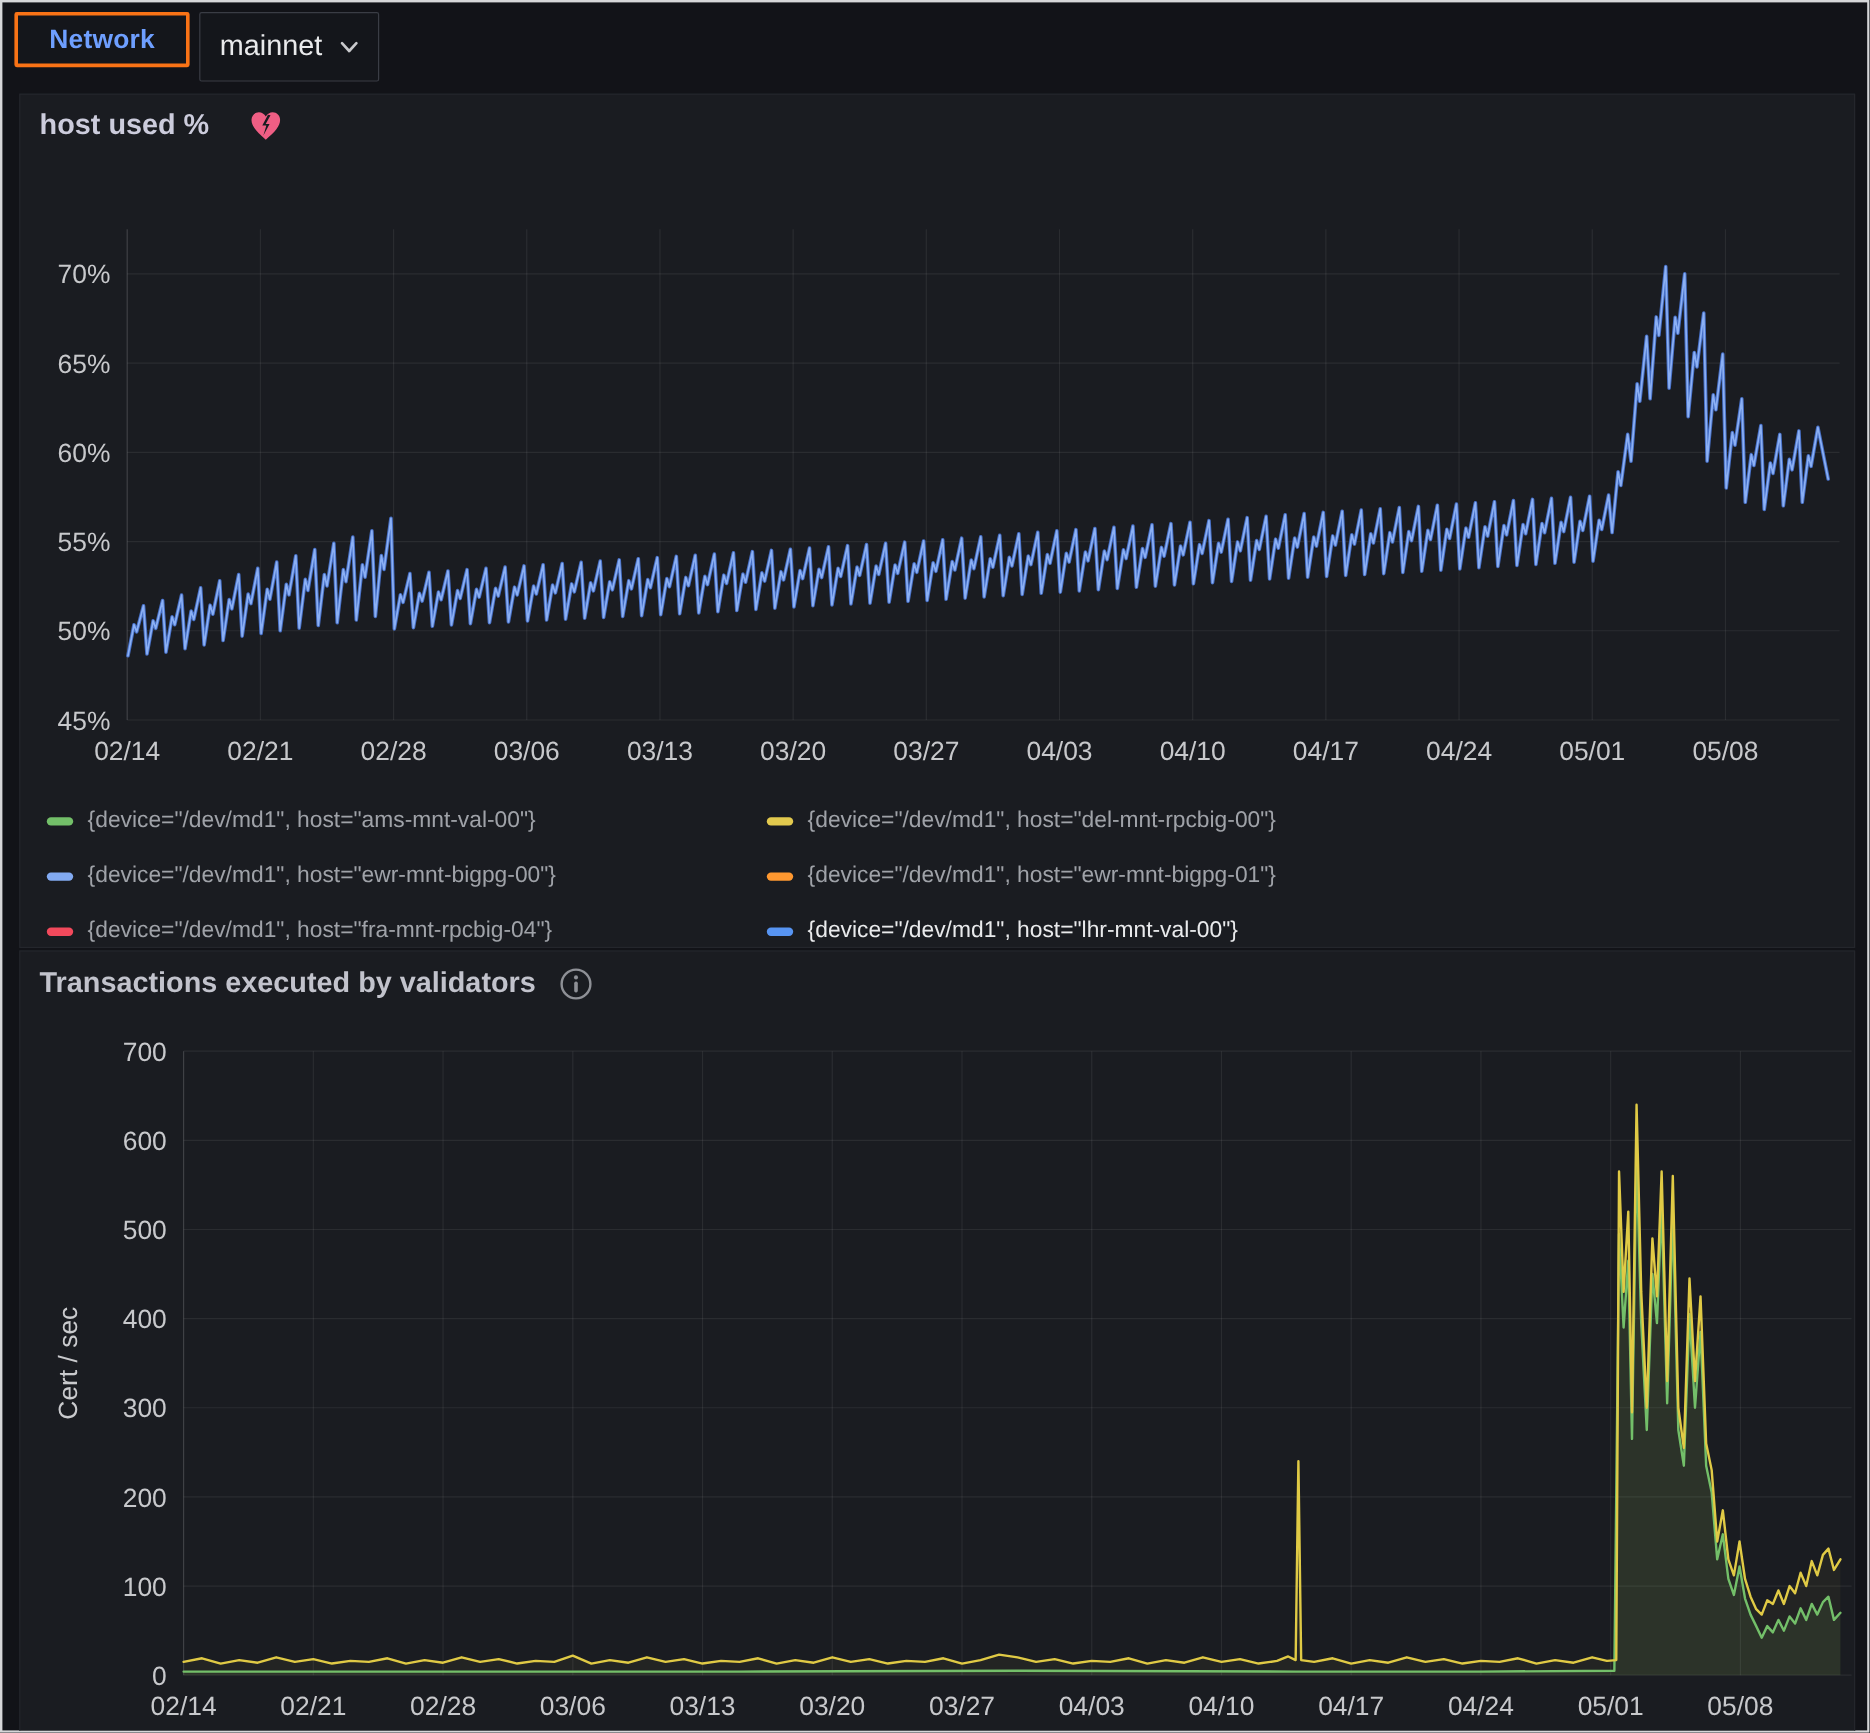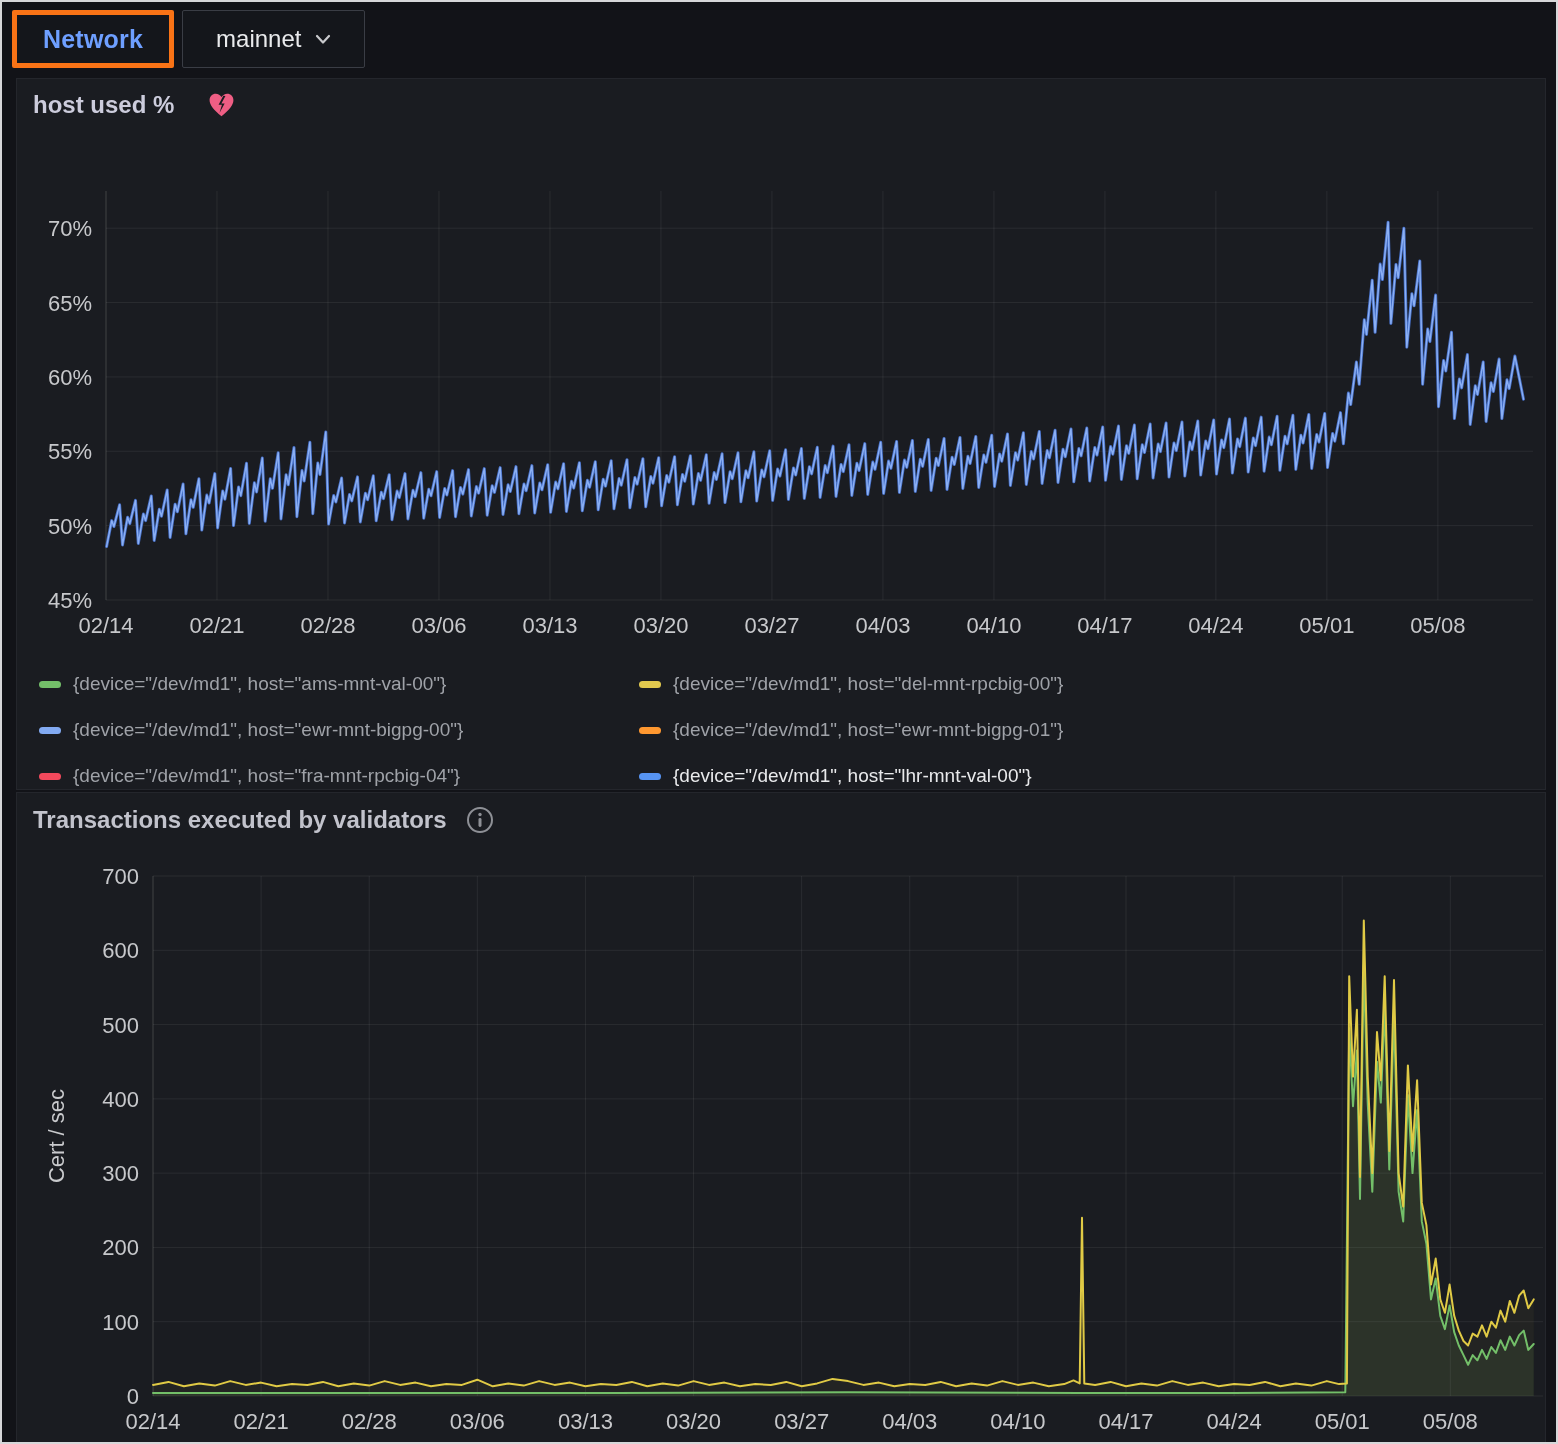--- a/index.html
+++ b/index.html
@@ -4,26 +4,26 @@
 <style>
   html,body{margin:0;padding:0;background:#2a2b30;}
   .page{
     position:relative;width:1558px;height:1444px;box-sizing:border-box;
     background:#121318;border:2px solid #d6d7d9;overflow:hidden;
     font-family:"Liberation Sans","DejaVu Sans",sans-serif;
   }
   
   .topbar{position:absolute;left:10px;top:8px;display:flex;gap:8px;}
   .var-label{
-    display:flex;align-items:center;height:58px;padding:0 26px;box-sizing:border-box;
-    background:#14161b;border:5px solid #f97316;border-radius:2px;
-    color:#6e9fff;font-size:25px;font-weight:600;letter-spacing:.2px;
+    display:flex;align-items:center;height:46px;padding:0 26px;box-sizing:border-box;
+    background:#14161b;border:3px solid #f97316;border-radius:2px;
+    color:#6e9fff;font-size:22px;font-weight:600;letter-spacing:.2px;
   }
   .var-value{
-    display:flex;align-items:center;gap:14px;height:58px;padding:0 33px;box-sizing:border-box;
+    display:flex;align-items:center;gap:14px;height:58px;padding:0 16px;box-sizing:border-box;
     background:#14161b;border:1px solid #3a3d45;border-radius:2px;cursor:pointer;
     color:#e9eaec;font-size:24px;font-weight:500;
   }
   
   .panel{position:absolute;left:14px;width:1530px;background:#1a1c21;border:1px solid #24262c;box-sizing:border-box;}
   #panel1{top:76px;height:712px;}
   #panel2{top:790px;height:652px;text-align:right;}
   .panel-header{position:absolute;left:16px;top:12px;display:flex;align-items:center;z-index:3;}
   .panel-title{color:#ccccdc;font-size:24px;font-weight:600;}
   #panel2 .panel-title{font-weight:600;color:#c2c3cc;}

